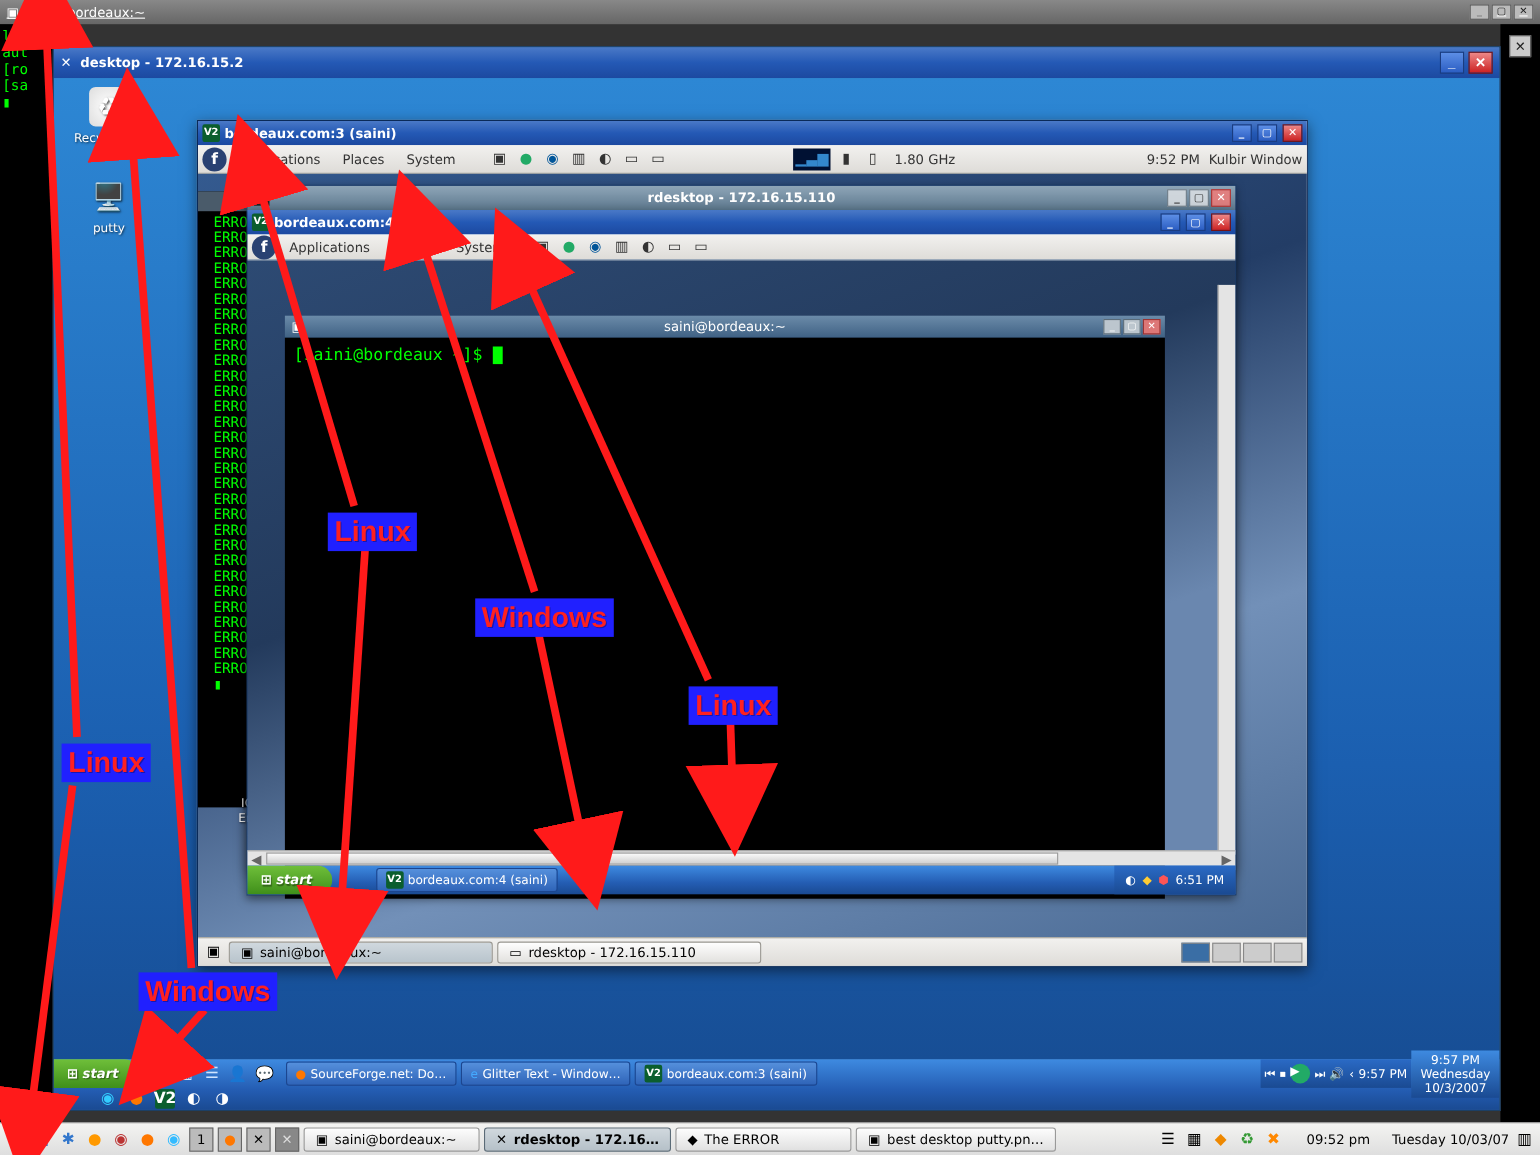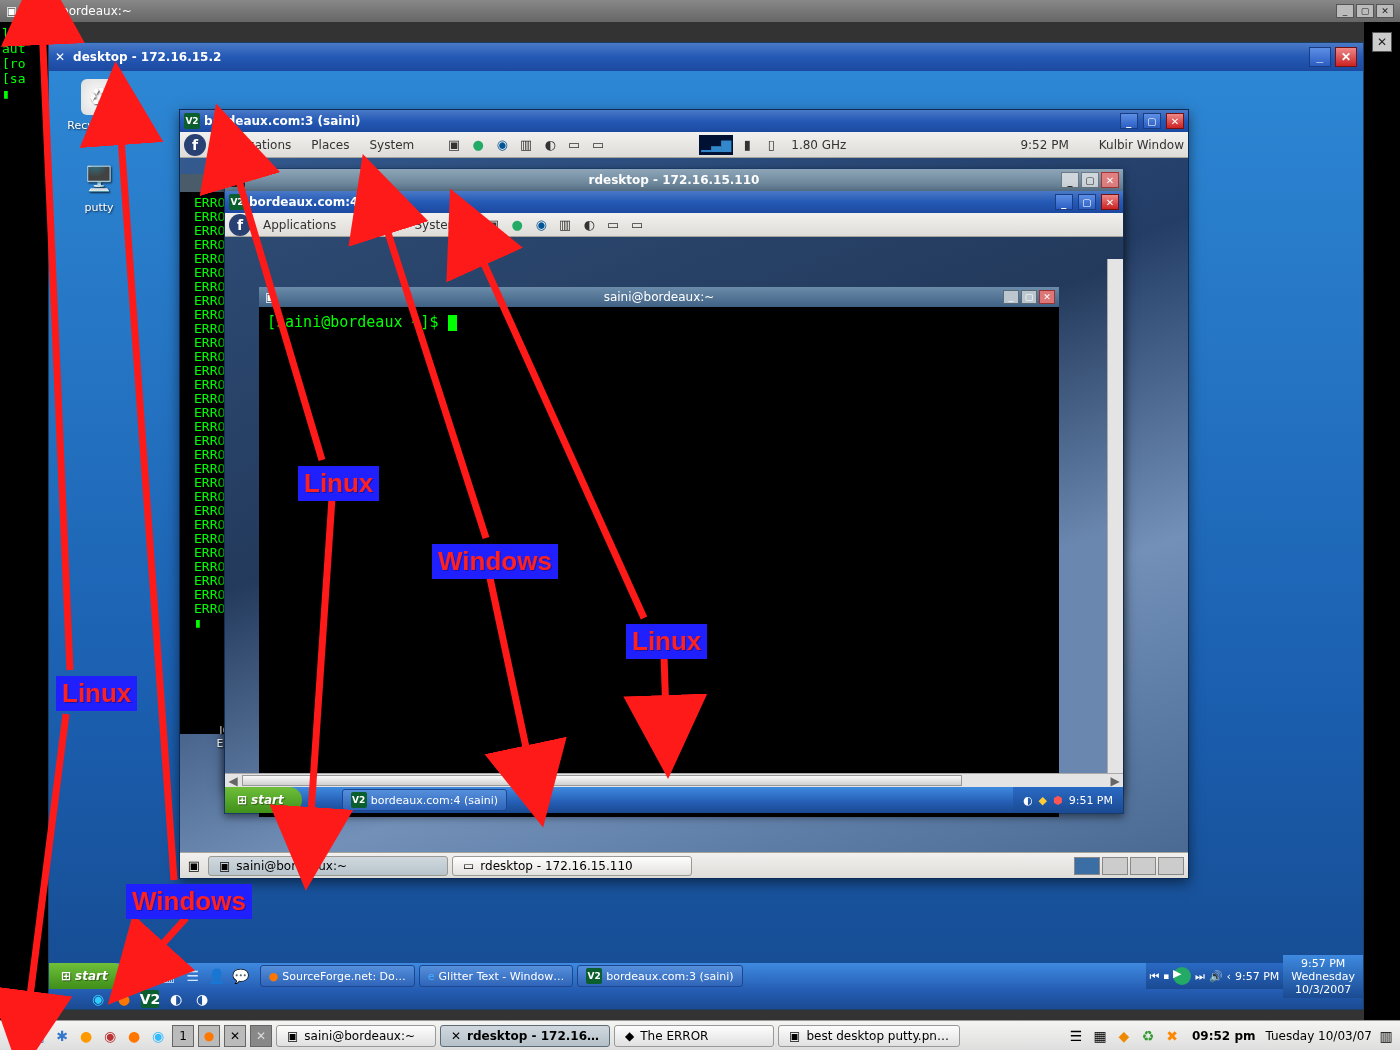--- a/index.html
+++ b/index.html
@@ -1,19 +1,19 @@
 <!DOCTYPE html>
 <html><head>
 <meta charset="utf-8">
 <style>
   * { margin:0; padding:0; box-sizing:border-box; }
   body { width:1400px; height:1050px; overflow:hidden; font-family:"DejaVu Sans",Arial,sans-serif; font-size:12px; background:#000; color:#000; position:relative; }
   
   .outer-linux { position:absolute; inset:0; background:#333; }
-  .outer-linux .titlebar { height:22px; background:linear-gradient(#888,#666); display:flex; align-items:center; padding:0 6px; color:#fff; justify-content:space-between; }
+  .outer-linux .titlebar { height:22px; background:linear-gradient(#888,#666); display:flex; align-items:center; padding:0 6px; color:#fff; justify-content:space-between;text-decoration:underline; }
   .winbtns { display:flex; gap:2px; }
   .winbtns span { width:18px; height:14px; background:#bbb; border:1px solid #555; display:flex; align-items:center; justify-content:center; font-size:9px; color:#222; }
   .outer-body { position:absolute; left:0; top:22px; right:0; bottom:30px; }
   .putty-back { position:absolute; left:0; top:0; width:48px; bottom:0; background:#000; color:#0f0; font-family:monospace; font-size:13px; line-height:15px; padding:4px 2px; white-space:pre; overflow:hidden; }
   .outer-right { position:absolute; right:0; top:0; width:36px; bottom:0; background:#000; }
   .outer-right .x { width:20px; height:20px; background:#ccc; color:#222; display:flex; align-items:center; justify-content:center; margin:10px auto; font-weight:bold; border:1px solid #555; }
   
   .outer-taskbar { position:absolute; left:0; right:0; bottom:0; height:30px; background:linear-gradient(#f4f4f2,#dedede); border-top:1px solid #999; display:flex; align-items:center; padding:0 4px; gap:4px; font-size:12px; }
   .outer-taskbar .ic { width:20px; height:20px; display:inline-flex; align-items:center; justify-content:center; font-size:14px; }
   .pager-box { width:22px; height:22px; background:#bbb; border:1px solid #666; display:inline-flex; align-items:center; justify-content:center; }
@@ -161,21 +161,21 @@
             <span class="pi">▥</span>
             <span class="pi">◐</span>
             <span class="pi">▭</span>
             <span class="pi">▭</span>
             <span style="flex:1"></span>
             <span class="pi" style="color:#38c;background:#013;width:34px">▁▃▆</span>
             <span class="pi">▮</span>
             <span class="pi">▯</span>
             <span style="margin:0 6px">1.80 GHz</span>
             <span style="width:160px"></span>
-            <span style="margin-right:26px">9:52 PM</span>
+            <span style="margin-right:4px">9:52 PM</span>
             <span>Kulbir Window</span>
           </div>
 
           <div class="gnome-body">
              <div class="term-err">ERROR
 ERROR
 ERROR
 ERROR
 ERROR
 ERROR
@@ -278,21 +278,21 @@
                     </div>
                     <span style="width:40px"></span>
                     <div class="xp-task">
                       <div class="vnc-ic">V2</div>
                       <span>bordeaux.com:4 (saini)</span>
                     </div>
                     <div class="tray">
                       <span>◐</span>
                       <span style="color:#fc3">◆</span>
                       <span style="color:#f55">⬢</span>
-                      <span>9:51 PM</span>
+                      <span>6:51 PM</span>
                     </div>
                  </div>
                </div>
              </div>
           </div>
 
           <div class="gnome-bottom">
             <span class="pi">▣</span>
             <div class="tbtn act">
               <span>▣</span>
@@ -392,21 +392,21 @@
     <div class="taskbtn">
       <span>▣</span>
       <span>best desktop putty.pn…</span>
       </div>
     <span style="flex:1"></span>
     <span class="ic">☰</span>
     <span class="ic">▦</span>
     <span class="ic" style="color:#e80">◆</span>
     <span class="ic" style="color:#393">♻</span>
     <span class="ic" style="color:#f80">✖</span>
-    <span style="font-weight:bold; margin:0 6px">09:52 pm</span>
+    <span style="font-weight:normal; margin:0 16px">09:52 pm</span>
     <span>Tuesday 10/03/07</span>
     <span class="ic">▥</span>
   </div>
 </div>
 
 <div class="anno" style="left:56px; top:676px">Linux</div>
 <div class="anno" style="left:126px; top:884px">Windows</div>
 <div class="anno" style="left:298px; top:466px">Linux</div>
 <div class="anno" style="left:432px; top:544px">Windows</div>
 <div class="anno" style="left:626px; top:624px">Linux</div>

